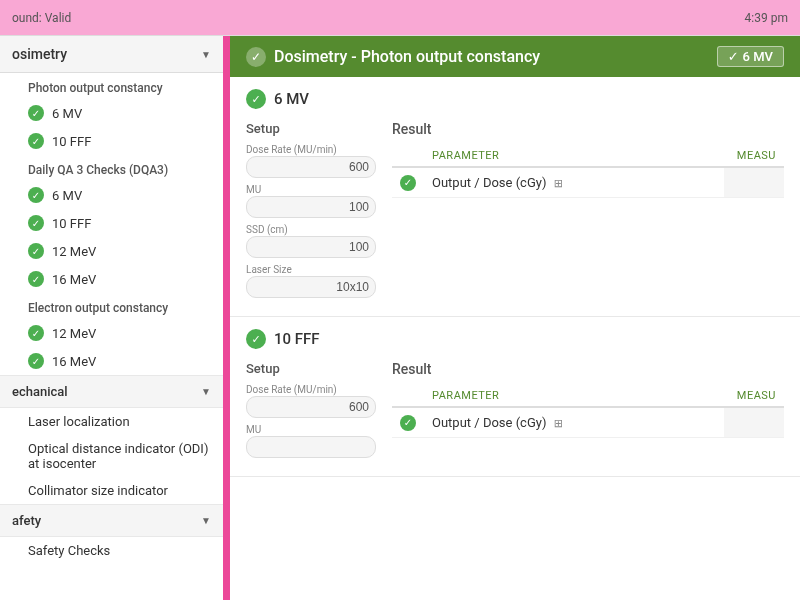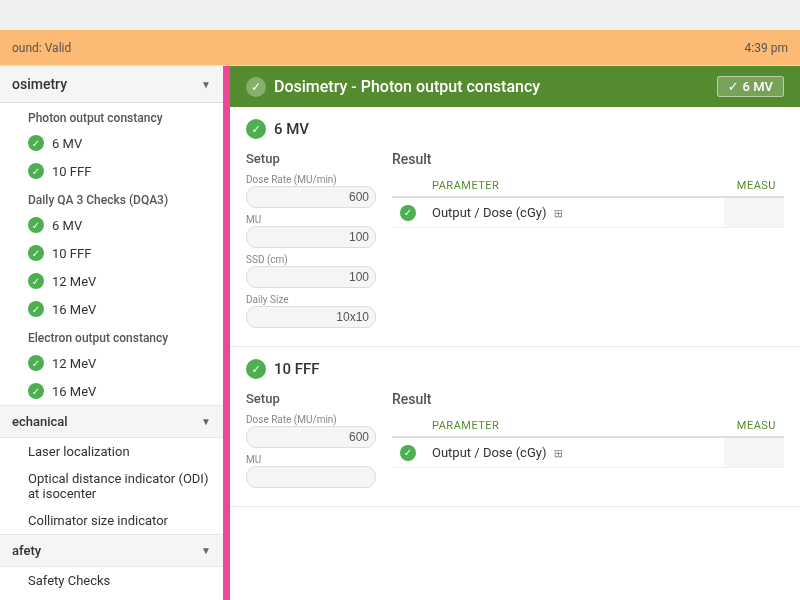--- a/index.html
+++ b/index.html
@@ -9,30 +9,29 @@
       background: #f0f0f0;
       width: 800px;
       height: 600px;
       overflow: hidden;
       display: flex;
       flex-direction: column;
     }
 
     
     .top-bar {
-      background: #fdba74;
+      background: #f9a8d4;
       border-bottom: 1px solid #ddd;
       padding: 6px 12px;
       display: flex;
       align-items: center;
       justify-content: space-between;
       font-size: 12px;
       color: #555;
       min-height: 36px;
-      margin-top: 30px;
     }
 
     
     .main-layout {
       display: flex;
       flex: 1;
       overflow: hidden;
     }
 
     
@@ -375,21 +374,21 @@
           </div>
           <div class="field-group">
             <div class="field-label">MU</div>
             <input class="field-input" type="text" value="100" readonly="" style="">
           </div>
           <div class="field-group">
             <div class="field-label">SSD (cm)</div>
             <input class="field-input" type="text" value="100" readonly="" style="">
           </div>
           <div class="field-group">
-            <div class="field-label">Daily Size</div>
+            <div class="field-label">Laser Size</div>
             <input class="field-input" type="text" value="10x10" readonly="" style="">
           </div>
         </div>
 
         <div class="result-box">
           <div class="result-label">Result</div>
           <table class="result-table">
             <thead>
               <tr>
                 <th class="row-check"></th>

